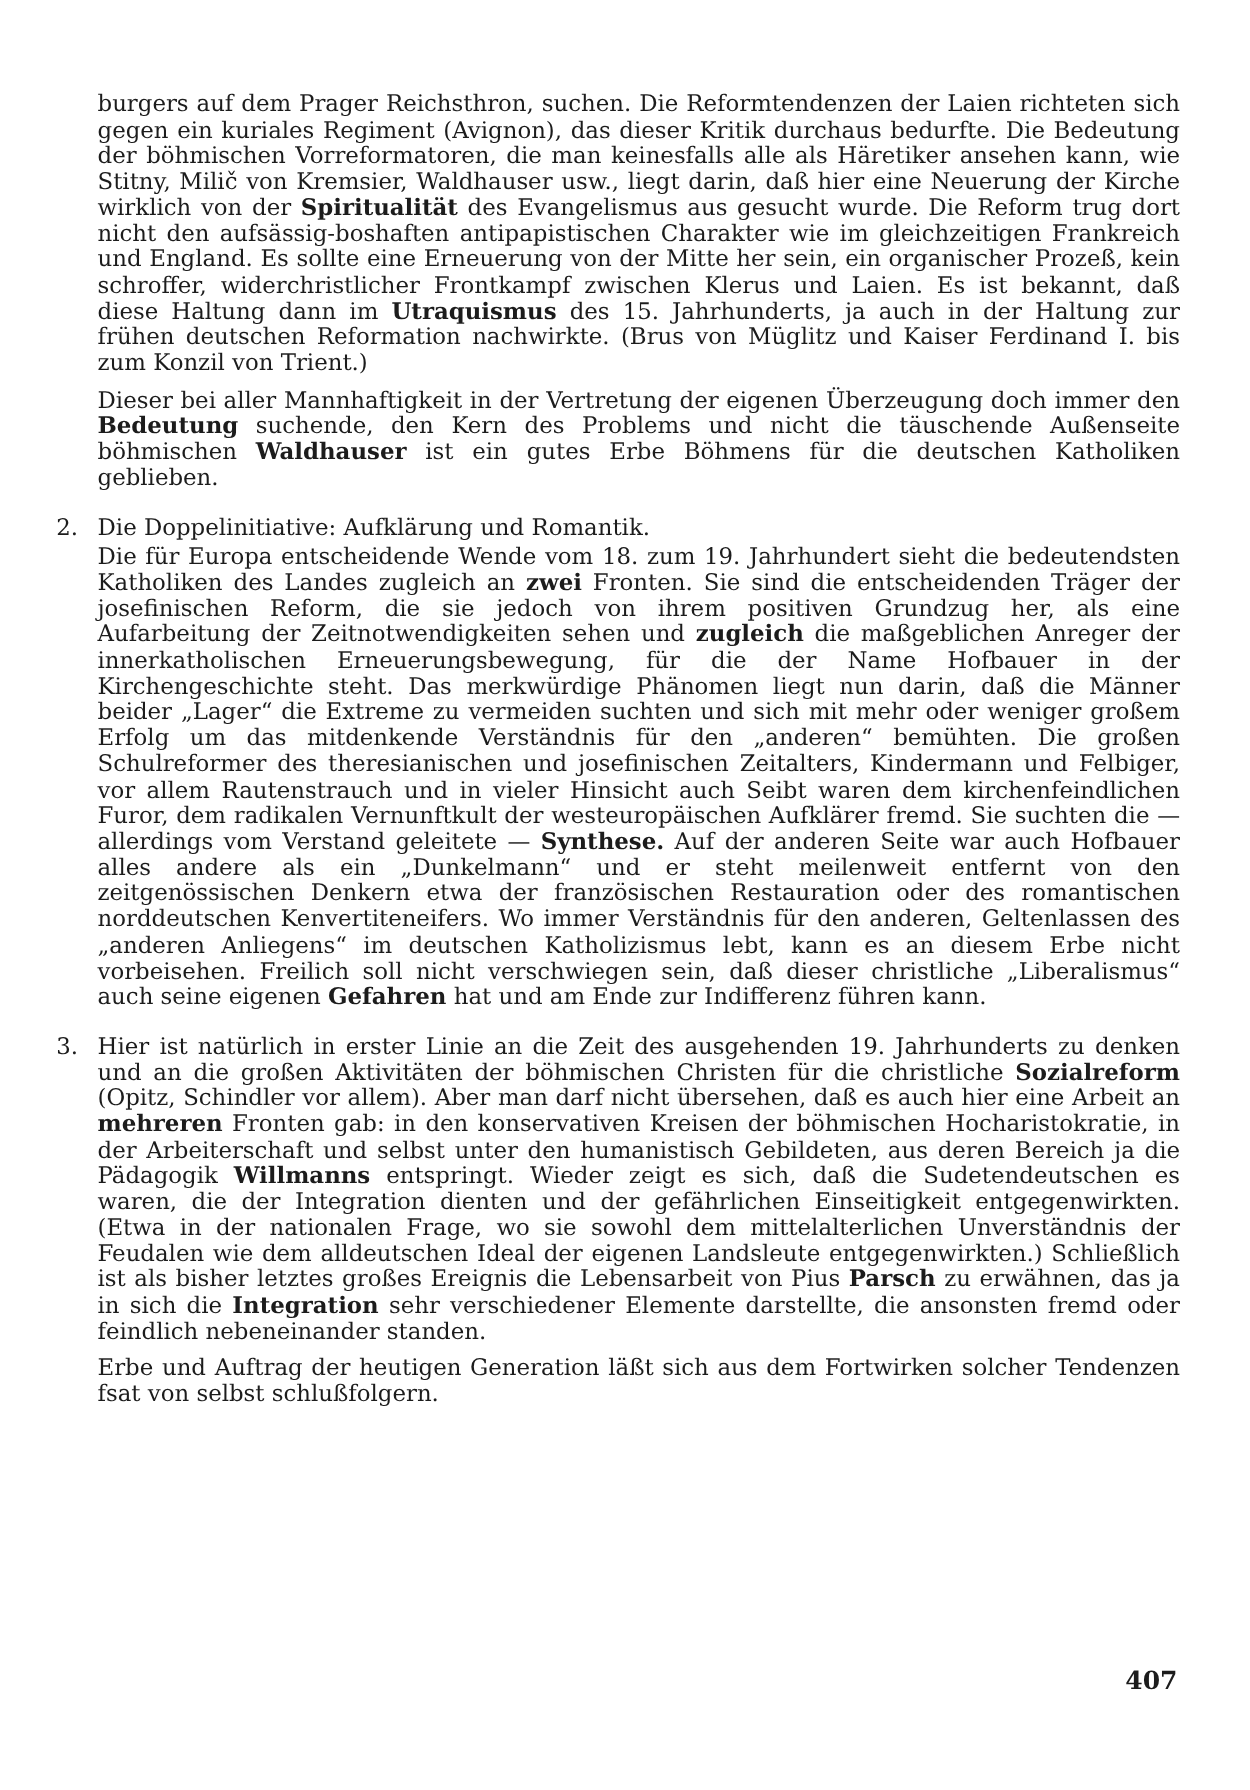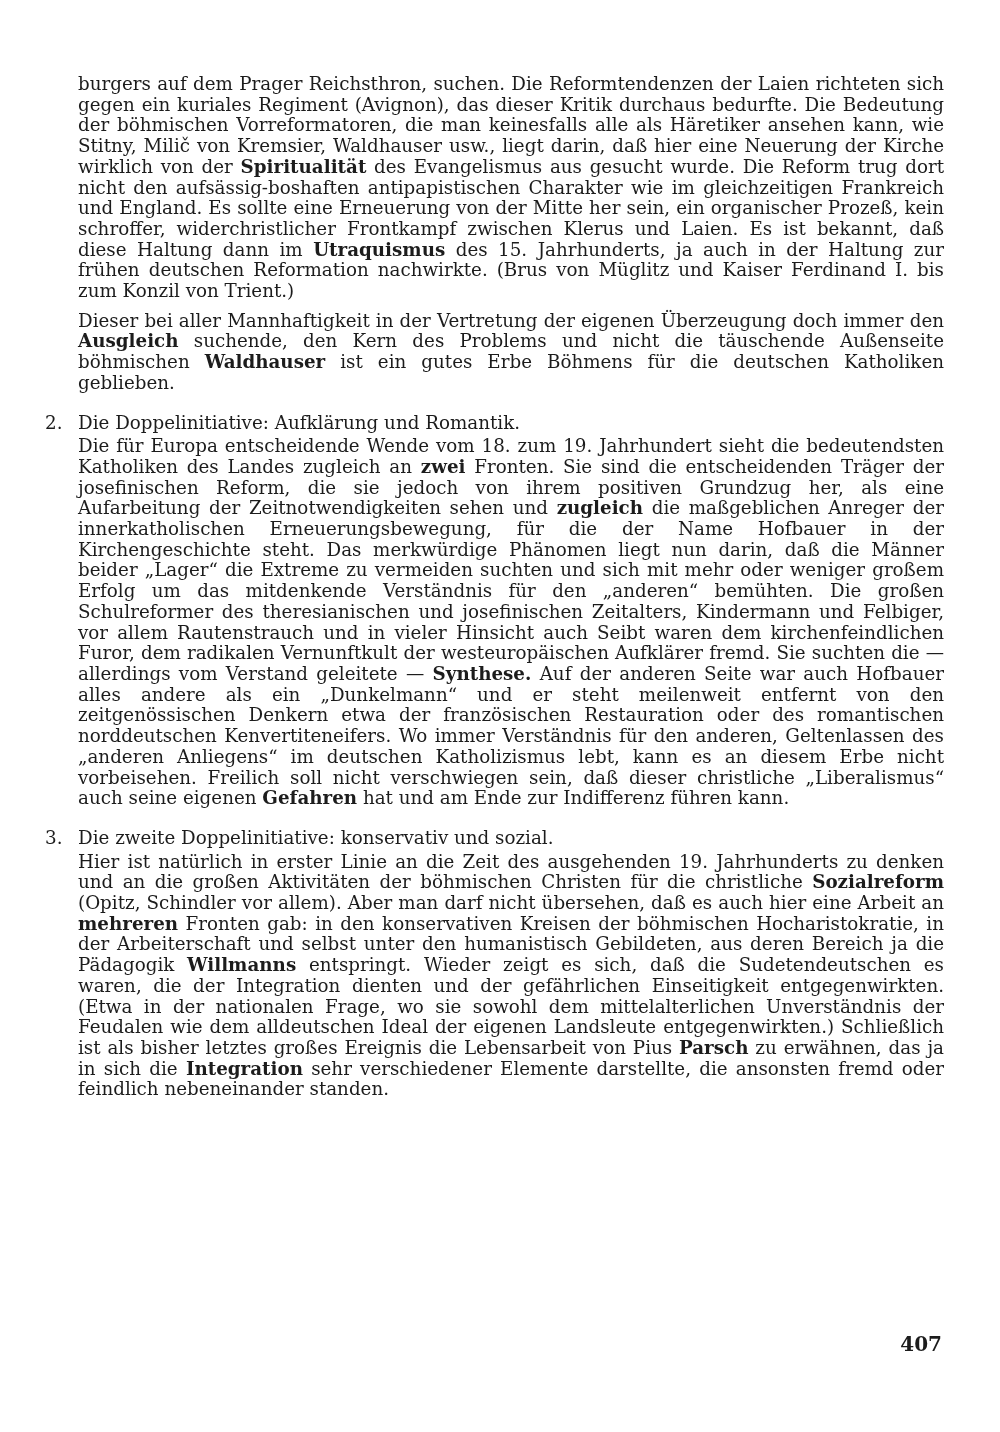--- a/index.html
+++ b/index.html
@@ -56,33 +56,33 @@
   }
 </style>
 </head>
 <body>
 
 <div class="page">
   <div class="text-column">
 
     <p class="para"><span>burgers auf dem Prager Reichsthron, suchen. Die Reformtendenzen der Laien richteten sich gegen ein kuriales Regiment (Avignon), das dieser Kritik durchaus bedurfte. Die Bedeutung der böhmischen Vorreformatoren, die man keinesfalls alle als Häretiker ansehen kann, wie Stitny, Milič von Kremsier, Waldhauser usw., liegt darin, daß hier eine Neuerung der Kirche wirklich von der </span><span class="bold">Spiritualität</span><span> des Evangelismus aus gesucht wurde. Die Reform trug dort nicht den aufsässig-boshaften antipapistischen Charakter wie im gleichzeitigen Frankreich und England. Es sollte eine Erneuerung von der Mitte her sein, ein organischer Prozeß, kein schroffer, widerchristlicher Frontkampf zwischen Klerus und Laien. Es ist bekannt, daß diese Haltung dann im </span><span class="bold">Utraquismus</span><span> des 15. Jahrhunderts, ja auch in der Haltung zur frühen deutschen Reformation nachwirkte. (Brus von Müglitz und Kaiser Ferdinand I. bis zum Konzil von Trient.)</span></p>
 
-    <p class="para"><span>Dieser bei aller Mannhaftigkeit in der Vertretung der eigenen Überzeugung doch immer den </span><span class="bold">Ausgleich</span><span> suchende, den Kern des Problems und nicht die täuschende Außenseite böhmischen </span><span class="bold">Waldhauser</span><span> ist ein gutes Erbe Böhmens für die deutschen Katholiken geblieben.</span></p>
+    <p class="para"><span>Dieser bei aller Mannhaftigkeit in der Vertretung der eigenen Überzeugung doch immer den </span><span class="bold">Bedeutung</span><span> suchende, den Kern des Problems und nicht die täuschende Außenseite böhmischen </span><span class="bold">Waldhauser</span><span> ist ein gutes Erbe Böhmens für die deutschen Katholiken geblieben.</span></p>
 
     <div class="section-heading">
       <span class="section-number">2.</span>
       <span class="section-title"><span>Die Doppelinitiative: Aufklärung und Romantik.</span></span>
     </div>
 
     <p class="para"><span>Die für Europa entscheidende Wende vom 18. zum 19. Jahrhundert sieht die bedeutendsten Katholiken des Landes zugleich an </span><span class="bold">zwei</span><span> Fronten. Sie sind die entscheidenden Träger der josefinischen Reform, die sie jedoch von ihrem positiven Grundzug her, als eine Aufarbeitung der Zeitnotwendigkeiten sehen und </span><span class="bold">zugleich</span><span> die maßgeblichen Anreger der innerkatholischen Erneuerungsbewegung, für die der Name Hofbauer in der Kirchengeschichte steht. Das merkwürdige Phänomen liegt nun darin, daß die Männer beider „Lager“ die Extreme zu vermeiden suchten und sich mit mehr oder weniger großem Erfolg um das mitdenkende Verständnis für den „anderen“ bemühten. Die großen Schulreformer des theresianischen und josefinischen Zeitalters, Kindermann und Felbiger, vor allem Rautenstrauch und in vieler Hinsicht auch Seibt waren dem kirchenfeindlichen Furor, dem radikalen Vernunftkult der westeuropäischen Aufklärer fremd. Sie suchten die — allerdings vom Verstand geleitete — </span><span class="bold">Synthese.</span><span> Auf der anderen Seite war auch Hofbauer alles andere als ein „Dunkelmann“ und er steht meilenweit entfernt von den zeitgenössischen Denkern etwa der französischen Restauration oder des romantischen norddeutschen Kenvertiteneifers. Wo immer Verständnis für den anderen, Geltenlassen des „anderen Anliegens“ im deutschen Katholizismus lebt, kann es an diesem Erbe nicht vorbeisehen. Freilich soll nicht verschwiegen sein, daß dieser christliche „Liberalismus“ auch seine eigenen </span><span class="bold">Gefahren</span><span> hat und am Ende zur Indifferenz führen kann.</span></p>
 
     <div class="section-heading">
       <span class="section-number">3.</span>
-      <span class="section-title"><span>Die zweite Doppelinitiative: konservativ und sozial.</span></span>
     </div>
 
     <p class="para"><span>Hier ist natürlich in erster Linie an die Zeit des ausgehenden 19. Jahrhunderts zu denken und an die großen Aktivitäten der böhmischen Christen für die christliche </span><span class="bold">Sozialreform</span><span> (Opitz, Schindler vor allem). Aber man darf nicht übersehen, daß es auch hier eine Arbeit an </span><span class="bold">mehreren</span><span> Fronten gab: in den konservativen Kreisen der böhmischen Hocharistokratie, in der Arbeiterschaft und selbst unter den humanistisch Gebildeten, aus deren Bereich ja die Pädagogik </span><span class="bold">Willmanns</span><span> entspringt. Wieder zeigt es sich, daß die Sudetendeutschen es waren, die der Integration dienten und der gefährlichen Einseitigkeit entgegenwirkten. (Etwa in der nationalen Frage, wo sie sowohl dem mittelalterlichen Unverständnis der Feudalen wie dem alldeutschen Ideal der eigenen Landsleute entgegenwirkten.) Schließlich ist als bisher letztes großes Ereignis die Lebensarbeit von Pius </span><span class="bold">Parsch</span><span> zu erwähnen, das ja in sich die </span><span class="bold">Integration</span><span> sehr verschiedener Elemente darstellte, die ansonsten fremd oder feindlich nebeneinander standen.</span></p>
 
+    <p class="para last"><span>Erbe und Auftrag der heutigen Generation läßt sich aus dem Fortwirken solcher Tendenzen fsat von selbst schlußfolgern.</span></p>
 
   </div>
 
   <div class="page-number">407</div>
 </div>
 
 </body></html>

